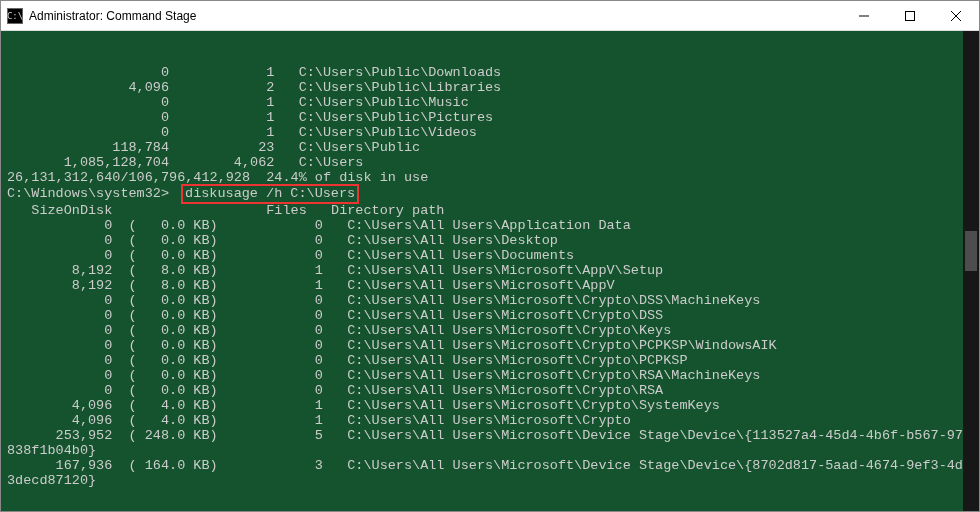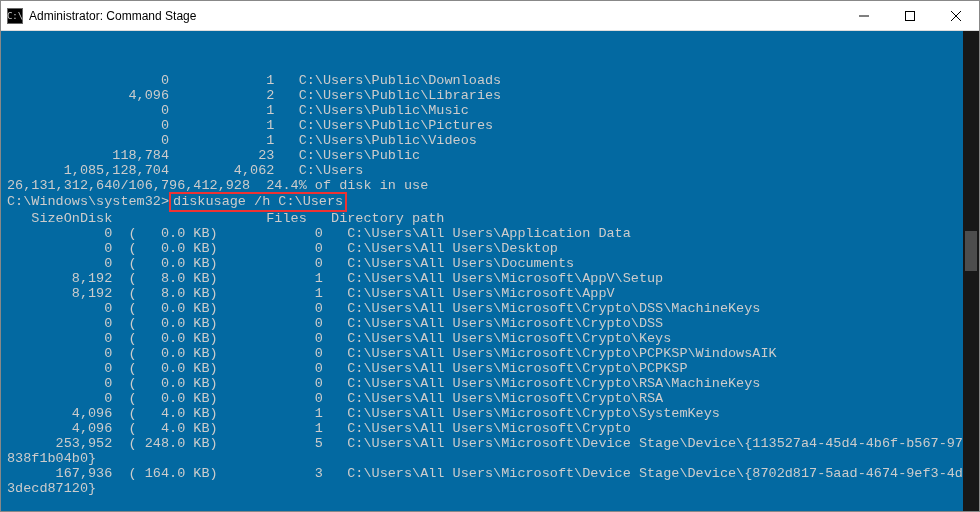--- a/index.html
+++ b/index.html
@@ -48,37 +48,37 @@
     width: 46px;
     height: 30px;
     display: flex;
     align-items: center;
     justify-content: center;
     font-size: 10px;
     color: #000;
   }
   .terminal {
     flex: 1;
-    background: #0369a1;
+    background: #14532d;
     color: #cccccc;
     font-family: Consolas, "Courier New", monospace;
     font-size: 13.5px;
     line-height: 15px;
-    padding: 12px 6px;
+    padding: 4px 6px;
     white-space: pre;
     overflow: hidden;
     position: relative;
   }
   .row { display: block; }
   .hl {
     border: 2px solid #e33;
     padding: 0 2px;
     display: inline-block;
     line-height: 16px;
-    margin: -1px 0;
+    margin: -1px 12px;
   }
   .scrollbar {
     position: absolute;
     right: 0;
     top: 0;
     bottom: 0;
     width: 16px;
     background: #171717;
   }
   .scrollbar-thumb {

